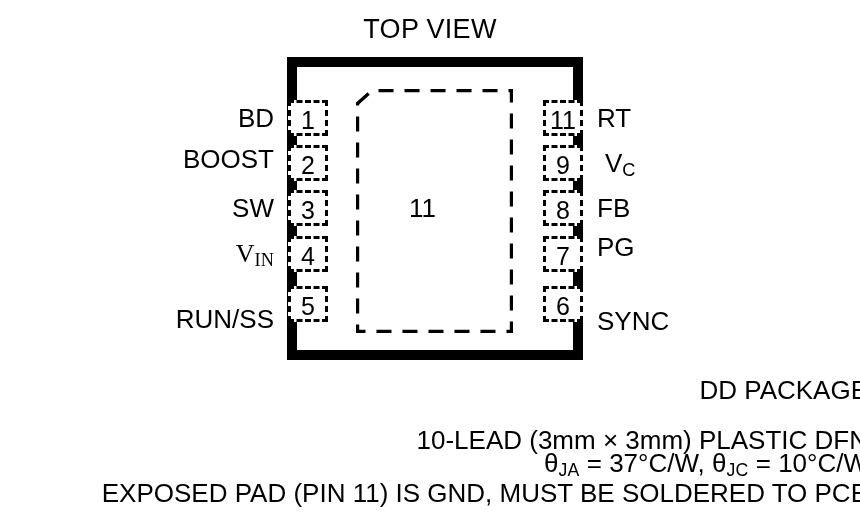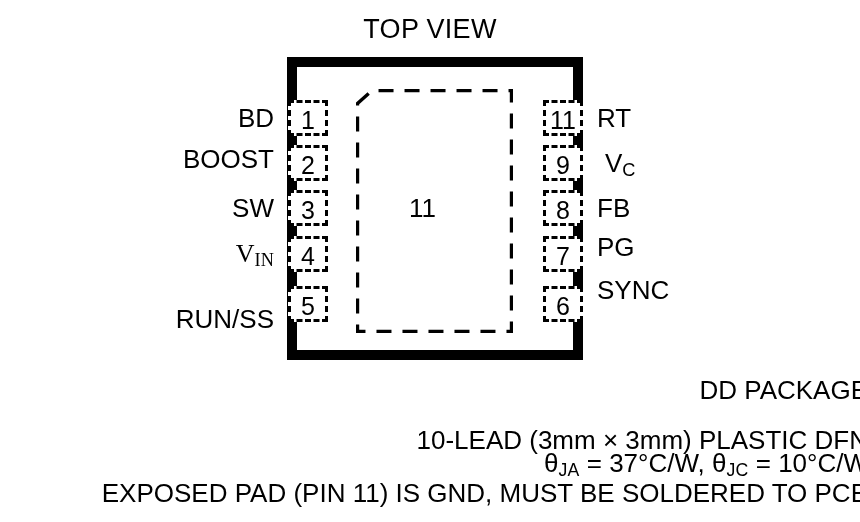--- a/index.html
+++ b/index.html
@@ -155,20 +155,20 @@
 <div class="pin-box right" style="top:100px;">11</div>
 <div class="pin-box right" style="top:145px;">9</div>
 <div class="pin-box right" style="top:190px;">8</div>
 <div class="pin-box right" style="top:236px;">7</div>
 <div class="pin-box right" style="top:286px;">6</div>
 
 <div class="pin-label right" style="top:103px;"><span>RT</span></div>
 <div class="pin-label right" style="top:148px;margin-left:8px;"><span>V</span><sub>C</sub></div>
 <div class="pin-label right" style="top:193px;"><span>FB</span></div>
 <div class="pin-label right" style="top:232px;"><span>PG</span></div>
-<div class="pin-label right" style="top:275px;"><span>SYNC</span></div>
+<div class="pin-label right" style="top:306px;"><span>SYNC</span></div>
 
 <div class="caption caption-line cap-1">DD PACKAGE</div>
 <div class="caption caption-line cap-2">10-LEAD (3mm × 3mm) PLASTIC DFN</div>
 <div class="caption caption-line cap-3">
   <span>θ</span><sub>JA</sub><span> = 37°C/W, </span><span>θ</span><sub>JC</sub><span> = 10°C/W</span>
 </div>
 <div class="caption caption-line cap-4">EXPOSED PAD (PIN 11) IS GND, MUST BE SOLDERED TO PCB</div>
 
 </body></html>

